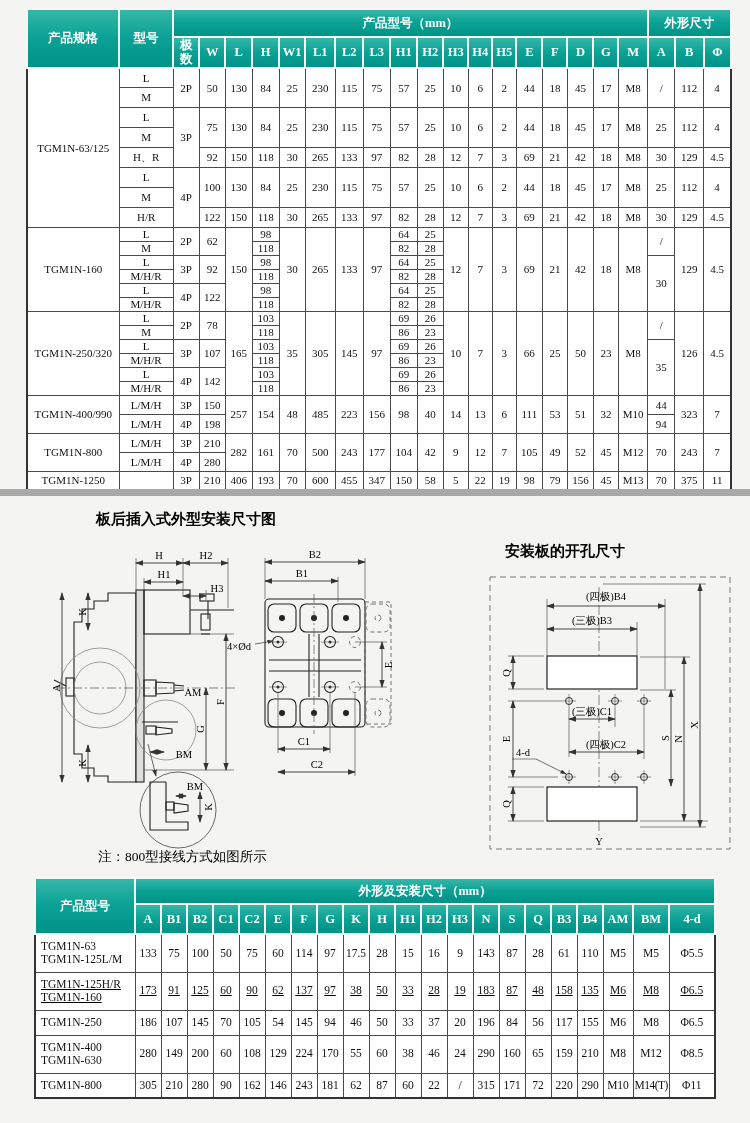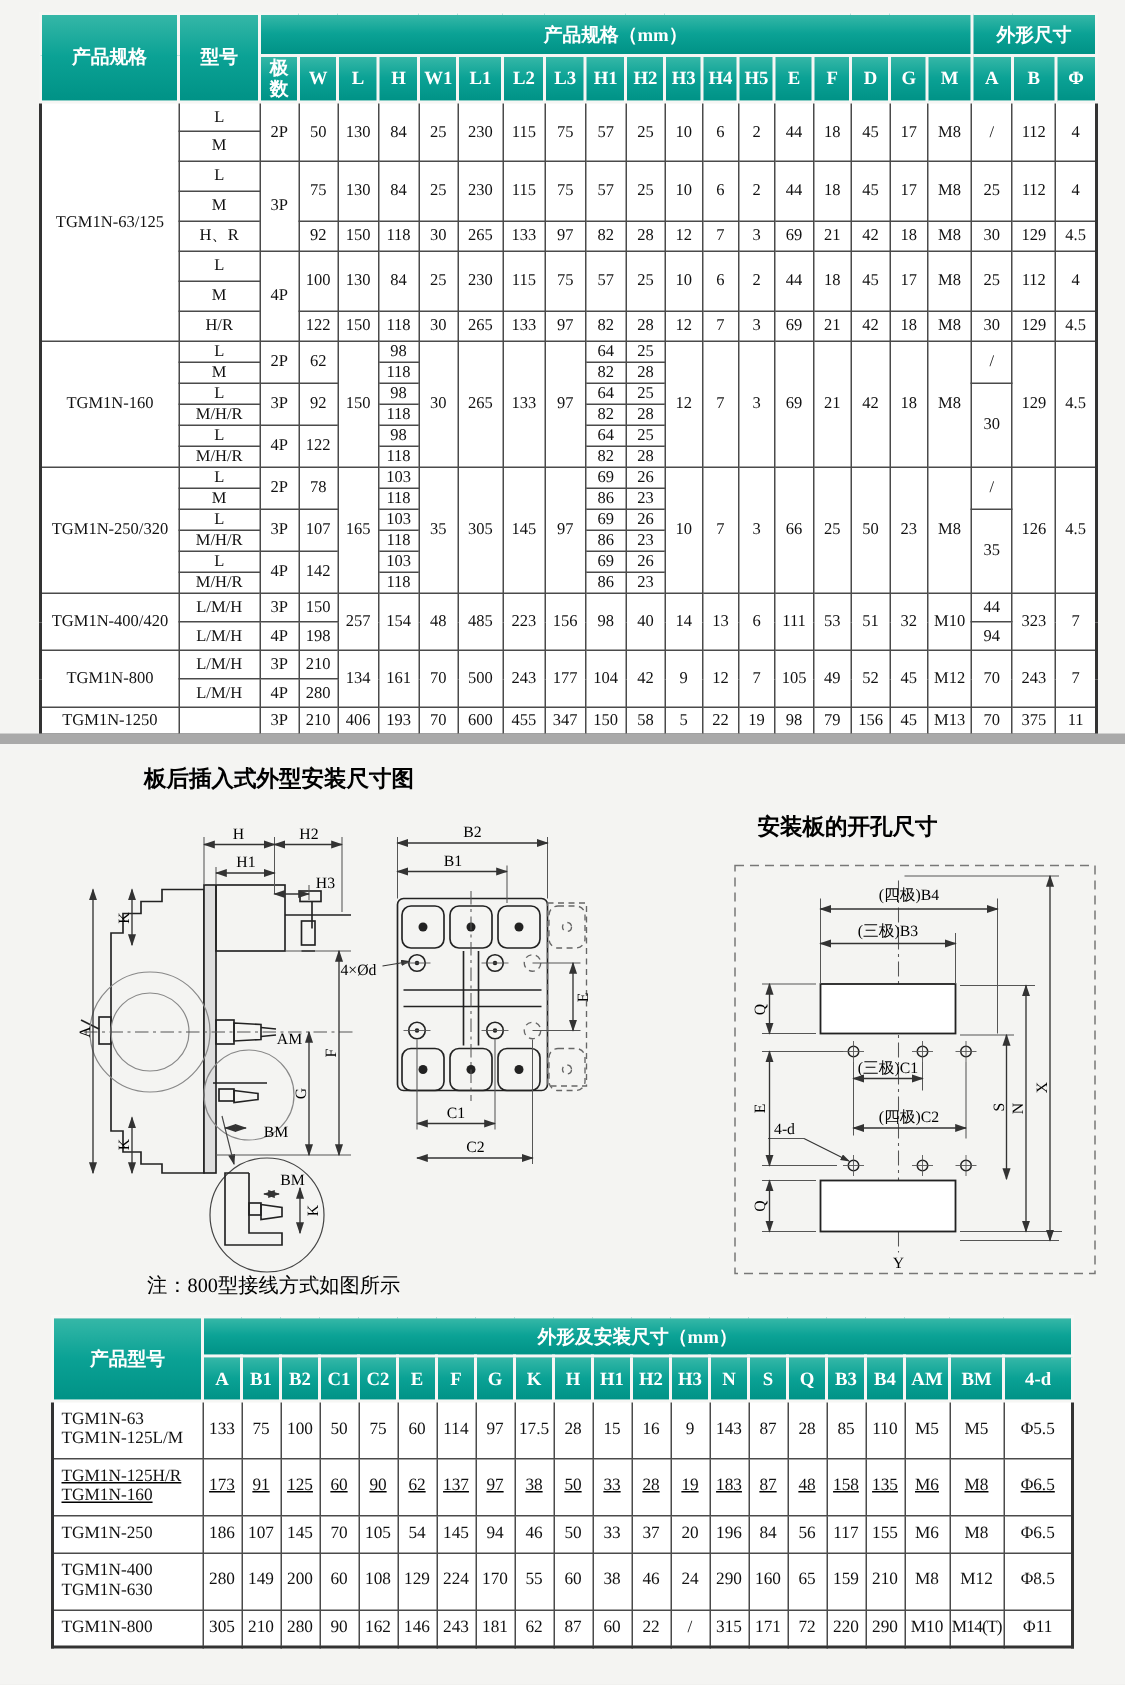--- a/index.html
+++ b/index.html
@@ -58,21 +58,21 @@
         <col style="width: 25px;">
         <col style="width: 29px;">
         <col style="width: 27px;">
         <col style="width: 29px;">
         <col style="width: 27px;">
       </colgroup>
       <thead>
         <tr style="height: 28px;">
           <th rowspan="2">产品规格</th>
           <th rowspan="2">型号</th>
-          <th colspan="18">产品规格（mm）</th>
+          <th colspan="18">产品型号（mm）</th>
           <th colspan="3">外形尺寸</th>
         </tr>
         <tr style="height: 30px;">
           <th>极数</th>
           <th>W</th>
           <th>L</th>
           <th>H</th>
           <th>W1</th>
           <th>L1</th>
           <th>L2</th>
@@ -335,21 +335,21 @@
           <td>69</td>
           <td>26</td>
         </tr>
         <tr style="height: 14px;">
           <td>M/H/R</td>
           <td>118</td>
           <td>86</td>
           <td>23</td>
         </tr>
         <tr style="height: 19px;">
-          <td rowspan="2">TGM1N-400/420</td>
+          <td rowspan="2">TGM1N-400/990</td>
           <td>L/M/H</td>
           <td>3P</td>
           <td>150</td>
           <td rowspan="2">257</td>
           <td rowspan="2">154</td>
           <td rowspan="2">48</td>
           <td rowspan="2">485</td>
           <td rowspan="2">223</td>
           <td rowspan="2">156</td>
           <td rowspan="2">98</td>
@@ -370,21 +370,21 @@
           <td>L/M/H</td>
           <td>4P</td>
           <td>198</td>
           <td>94</td>
         </tr>
         <tr style="height: 19px;">
           <td rowspan="2">TGM1N-800</td>
           <td>L/M/H</td>
           <td>3P</td>
           <td>210</td>
-          <td rowspan="2">134</td>
+          <td rowspan="2">282</td>
           <td rowspan="2">161</td>
           <td rowspan="2">70</td>
           <td rowspan="2">500</td>
           <td rowspan="2">243</td>
           <td rowspan="2">177</td>
           <td rowspan="2">104</td>
           <td rowspan="2">42</td>
           <td rowspan="2">9</td>
           <td rowspan="2">12</td>
           <td rowspan="2">7</td>
@@ -738,21 +738,21 @@
           <td>114</td>
           <td>97</td>
           <td>17.5</td>
           <td>28</td>
           <td>15</td>
           <td>16</td>
           <td>9</td>
           <td>143</td>
           <td>87</td>
           <td>28</td>
-          <td>85</td>
+          <td>61</td>
           <td>110</td>
           <td>M5</td>
           <td>M5</td>
           <td>Φ5.5</td>
         </tr>
         <tr style="height: 38px; text-decoration: underline;">
           <td class="model">TGM1N-125H/R
 TGM1N-160</td>
           <td>173</td>
           <td>91</td>

